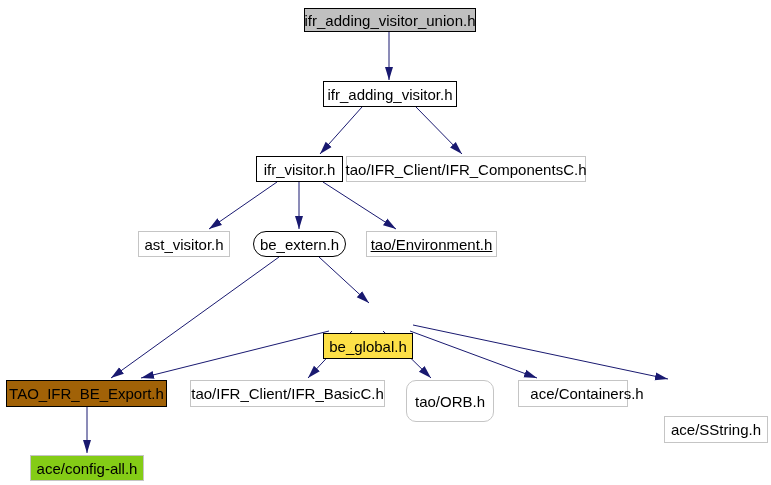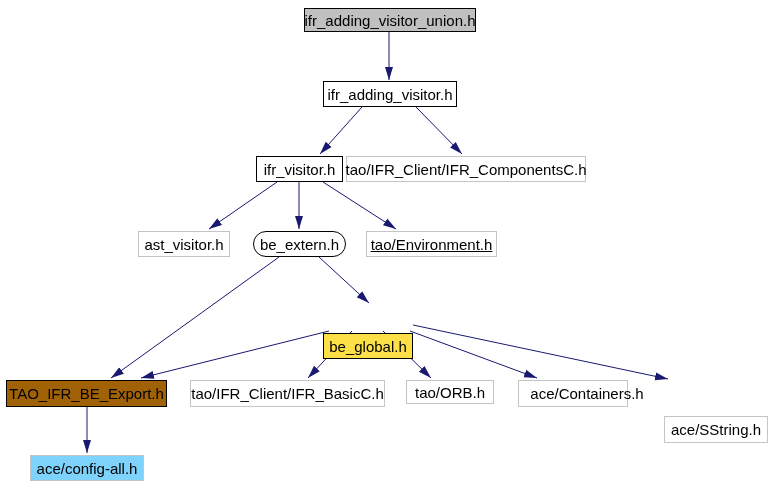--- a/index.html
+++ b/index.html
@@ -92,26 +92,26 @@
       </div>
       <div class="node" style="left: 323px; top: 305px; width: 90px; height: 26px; background: #fde047; border-color: rgb(0, 0, 0); margin-top: 28px;">
         <span>be_global.h</span>
       </div>
       <div class="node" style="left: 6px; top: 380px; width: 161px; height: 27px; background: #a16207; border-color: rgb(0, 0, 0);">
         <span>TAO_IFR_BE_Export.h</span>
       </div>
       <div class="node" style="left: 190px; top: 380px; width: 195px; height: 27px; background: rgb(255, 255, 255); border-color: rgb(197, 197, 197);">
         <span>tao/IFR_Client/IFR_BasicC.h</span>
       </div>
-      <div class="node" style="left: 406px; top: 380px; width: 88px; height: 24px; background: rgb(255, 255, 255); border-color: rgb(197, 197, 197);">
+      <div class="node" style="left: 406px; top: 380px; width: 88px; height: 42px; background: rgb(255, 255, 255); border-color: rgb(197, 197, 197); border-radius: 10px;">
         <span>tao/ORB.h</span>
       </div>
       <div class="node" style="left: 518px; top: 380px; width: 110px; height: 27px; background: rgb(255, 255, 255); border-color: rgb(197, 197, 197); padding-left: 28px;">
         <span>ace/Containers.h</span>
       </div>
       <div class="node" style="left: 664px; top: 380px; width: 104px; height: 27px; background: rgb(255, 255, 255); border-color: rgb(197, 197, 197); margin-top: 36px;">
         <span>ace/SString.h</span>
       </div>
-      <div class="node" style="left: 30px; top: 455px; width: 114px; height: 26px; background: #7dd3fc; border-color: rgb(197, 197, 197);">
+      <div class="node" style="left: 30px; top: 455px; width: 114px; height: 26px; background: #84cc16; border-color: rgb(197, 197, 197);">
         <span>ace/config-all.h</span>
       </div>
     </div>
 </div>
 
 </body></html>

